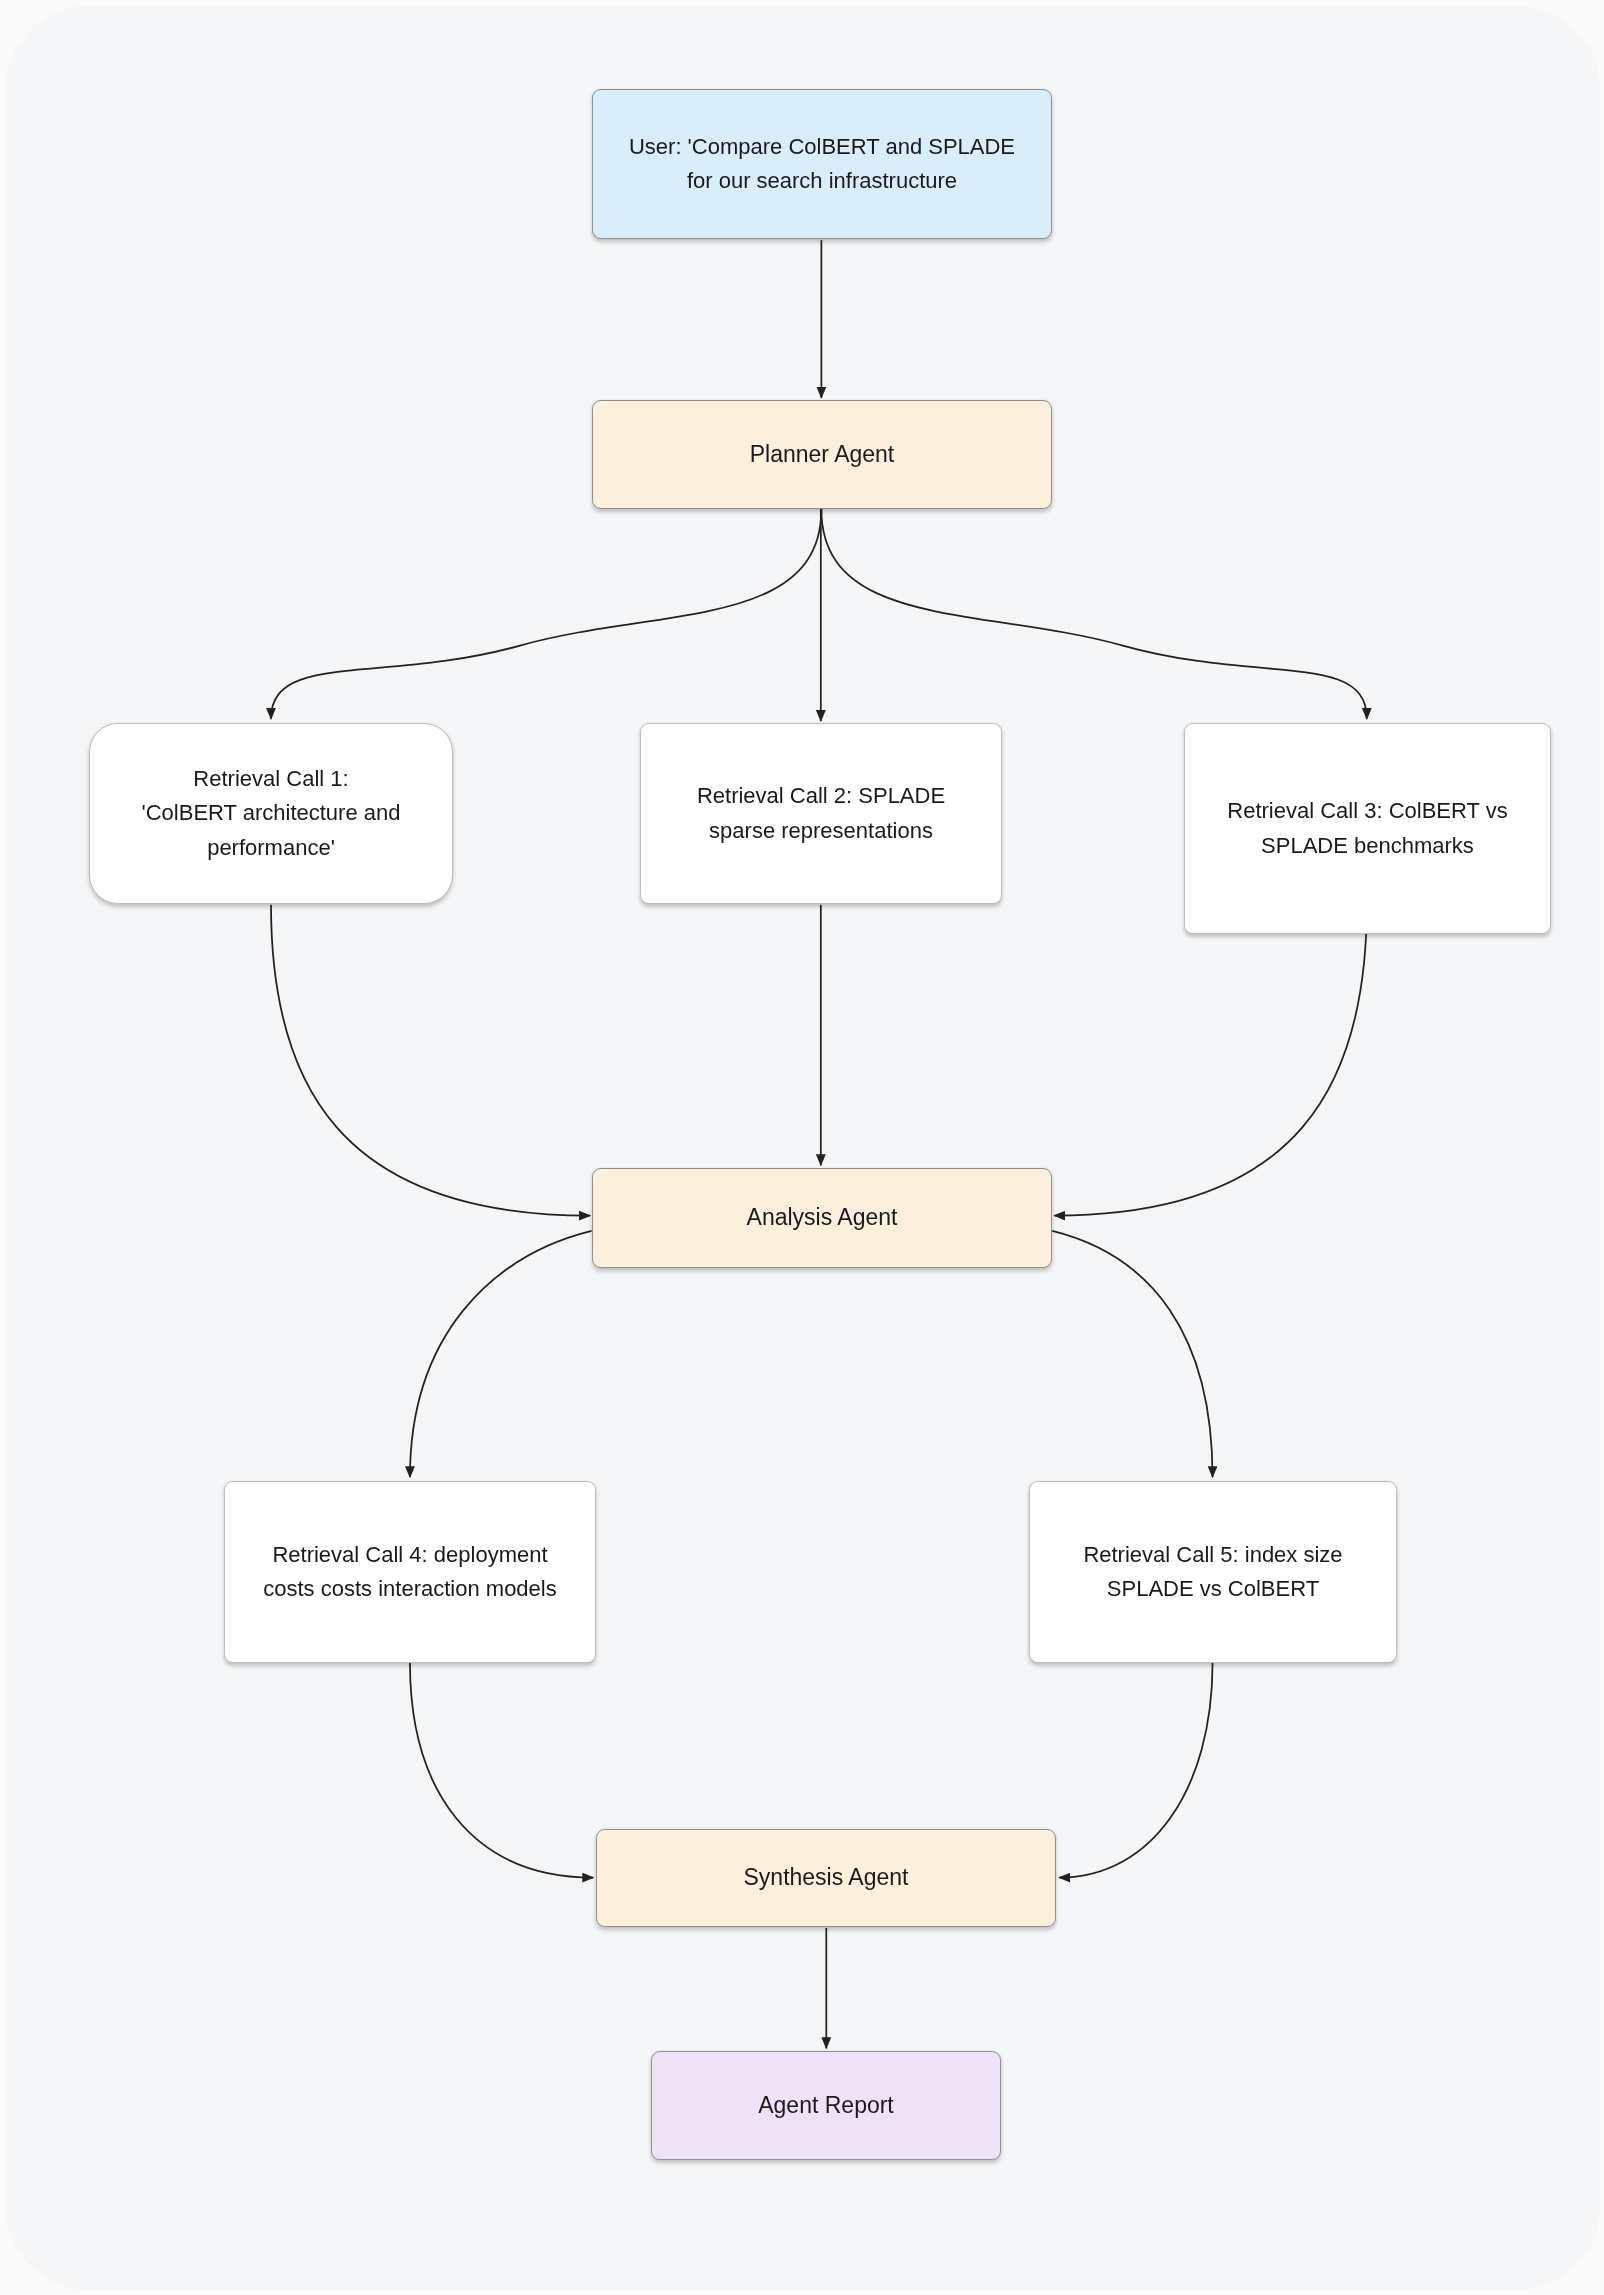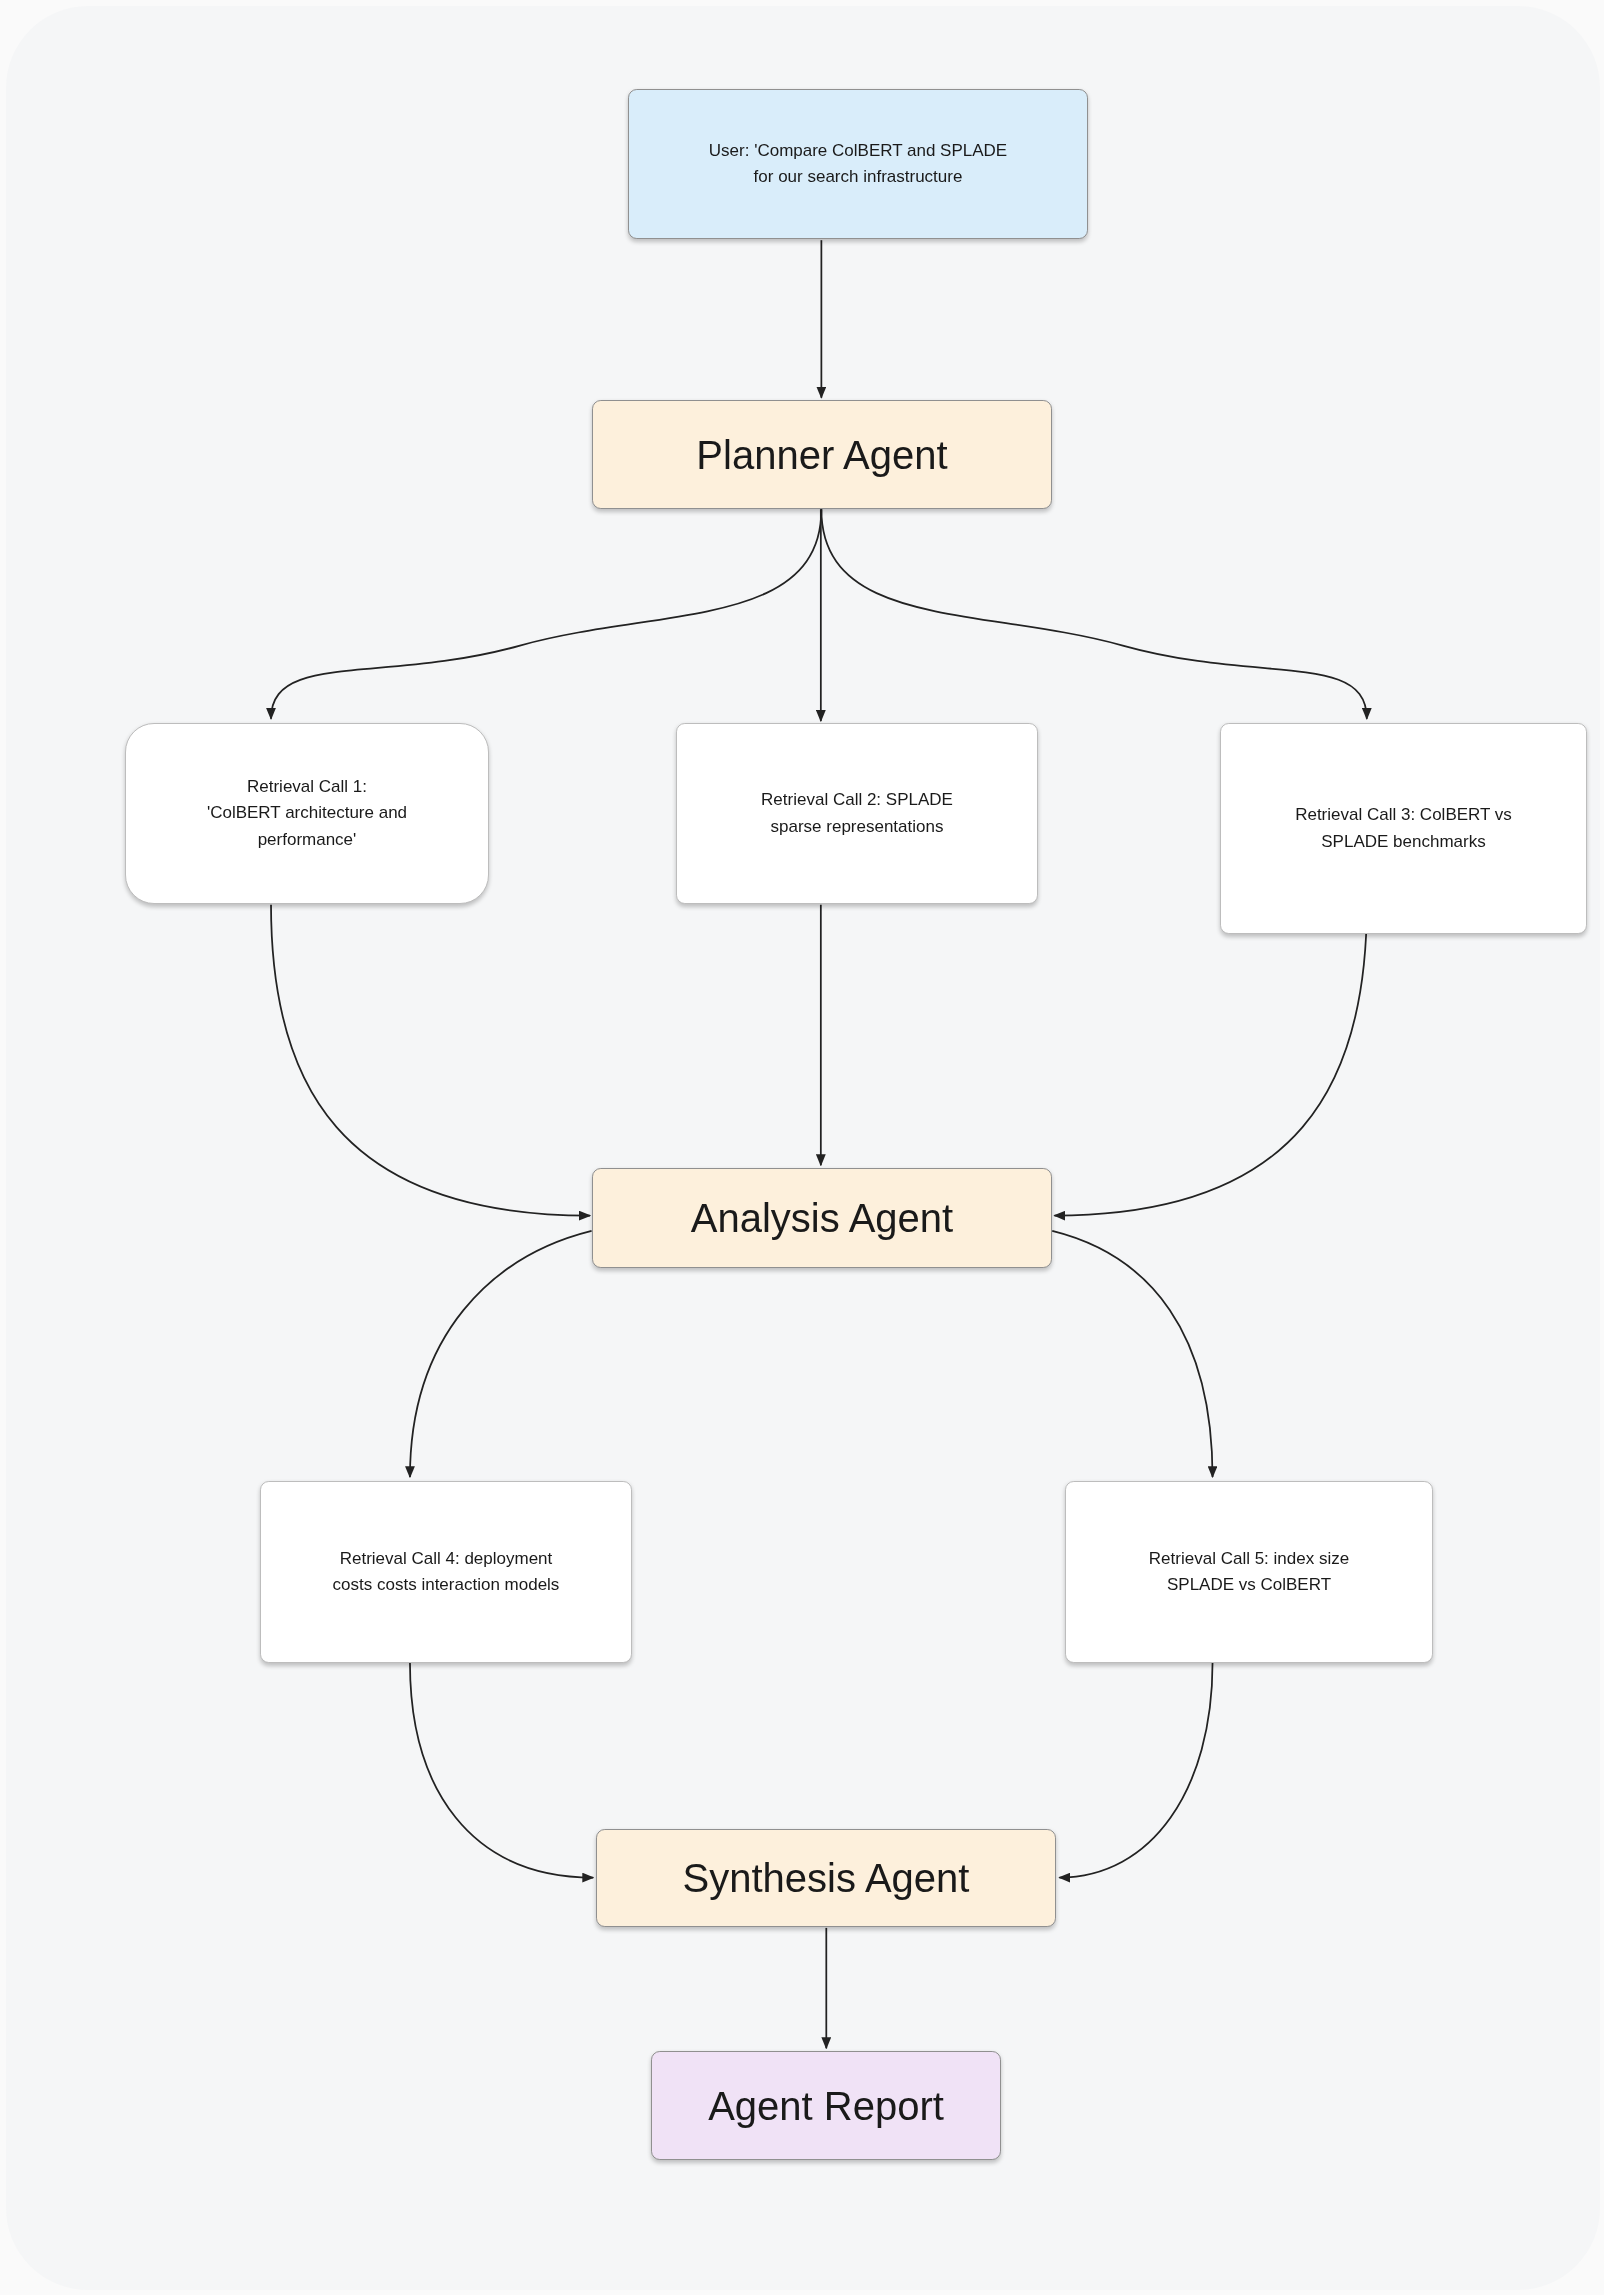--- a/index.html
+++ b/index.html
@@ -43,22 +43,22 @@
     justify-content: center;
     text-align: center;
     border-radius: 8.8px;
     box-shadow: 0 2.7px 4.4px rgba(0,0,0,0.22);
     color: var(--text_color, #1a1a1a);
   }
   .node .label {
     white-space: pre-line;
     padding: 0 8.8px;
   }
-  .node.small { font-size: 17px; line-height: 1.55; margin-left: 36px; }
-  .node.big   { font-size: 40px; line-height: 1.3; }
+  .node.small { font-size: 22px; line-height: 1.55; }
+  .node.big   { font-size: 23px; line-height: 1.3; }
   .node.user      { background: var(--user_fill, #d9edfa);      border: 1.6px solid var(--user_border, #909090); }
   .node.agent     { background: var(--agent_fill, #fdf0dc);     border: 1.6px solid var(--agent_border, #909090); }
   .node.retrieval { background: var(--retrieval_fill, #ffffff); border: 1.6px solid var(--retrieval_border, #bdbdbd); }
   .node.final     { background: var(--final_fill, #f0e2f6);     border: 1.6px solid var(--final_border, #909090); }
 </style>
 </head>
 <body>
 
 <div class="stage">
   <div class="page"></div>

